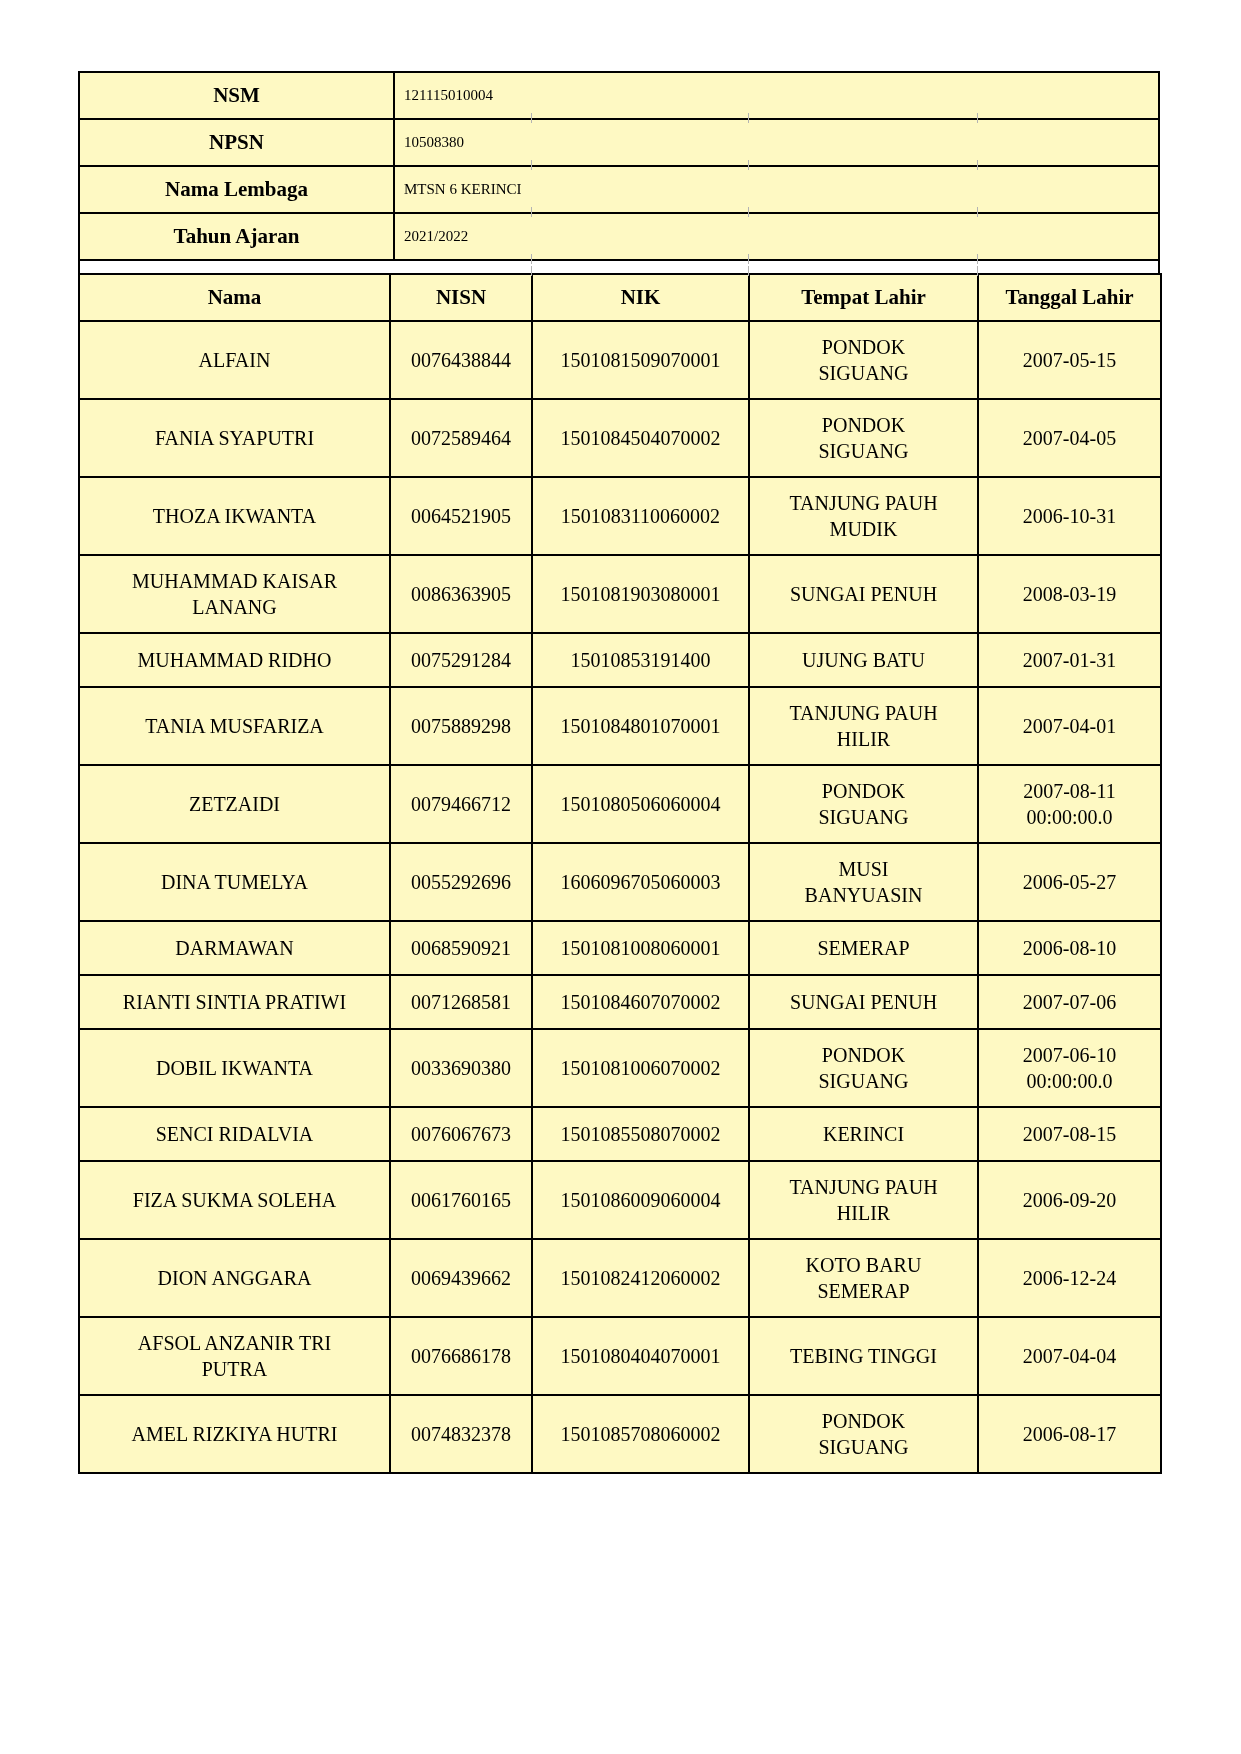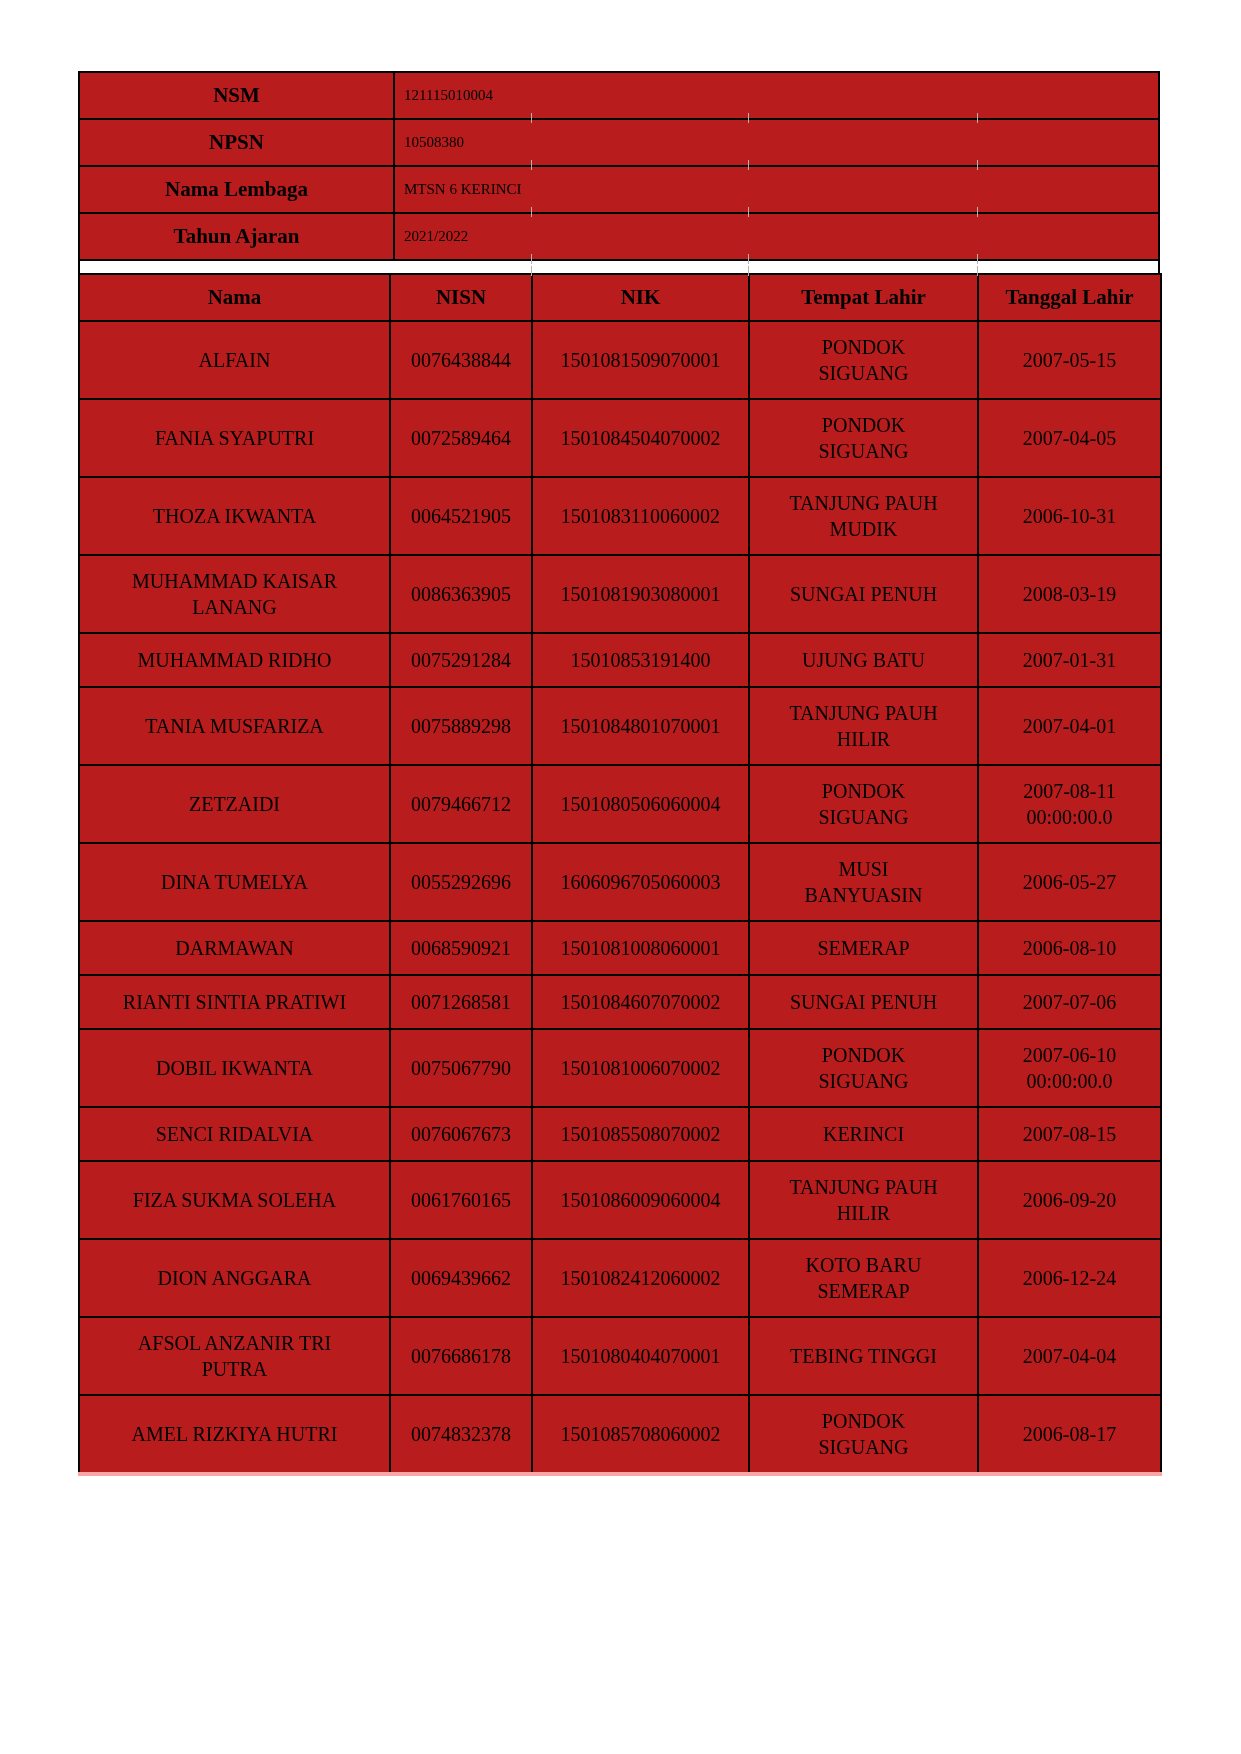--- a/index.html
+++ b/index.html
@@ -17,21 +17,21 @@
   .doc-container {
     position: absolute;
     left: 78px;
     top: 71px;
     width: 1082px;
   }
   table {
     border-collapse: collapse;
     table-layout: fixed;
     width: 1082px;
-    background: #b91c1c;
+    background: #fef9c3;
   }
   td, th {
     border: 2px solid #000000;
     vertical-align: middle;
     overflow: hidden;
   }
   
   .info-table tr { height: 47px; }
   .info-table .lbl {
     width: 311px;
@@ -45,21 +45,21 @@
     padding-left: 9px;
   }
   
   .spacer-row {
     height: 12px;
     border-left: 2px solid #000000;
     border-right: 2px solid #000000;
     background: #ffffff;
   }
   
-  .student-table { border-bottom: 4px solid #fca5a5; }
+  .student-table { border-bottom: 2px solid #fca5a5; }
   .student-table thead tr { height: 47px; }
   .student-table th {
     font-weight: bold;
     font-size: 21px;
     text-align: center;
     padding: 2px;
   }
   .student-table tbody tr { height: 54px; margin-left: 28px; }
   .student-table tbody td {
     font-size: 20px;
@@ -201,21 +201,21 @@
   </tr>
         <tr>
     <td>RIANTI SINTIA PRATIWI</td>
     <td>0071268581</td>
     <td>1501084607070002</td>
     <td>SUNGAI PENUH</td>
     <td>2007-07-06</td>
   </tr>
         <tr>
     <td>DOBIL IKWANTA</td>
-    <td>0075067790</td>
+    <td>0033690380</td>
     <td>1501081006070002</td>
     <td>PONDOK
 SIGUANG</td>
     <td>2007-06-10
 00:00:00.0</td>
   </tr>
         <tr>
     <td>SENCI RIDALVIA</td>
     <td>0076067673</td>
     <td>1501085508070002</td>

